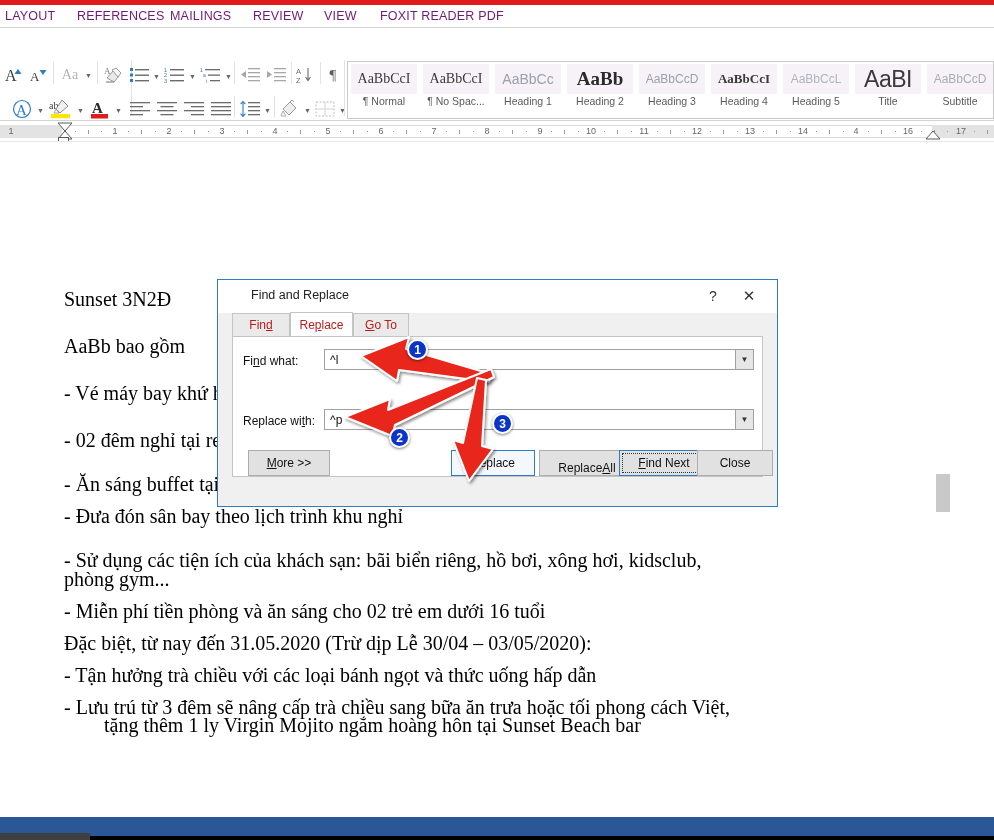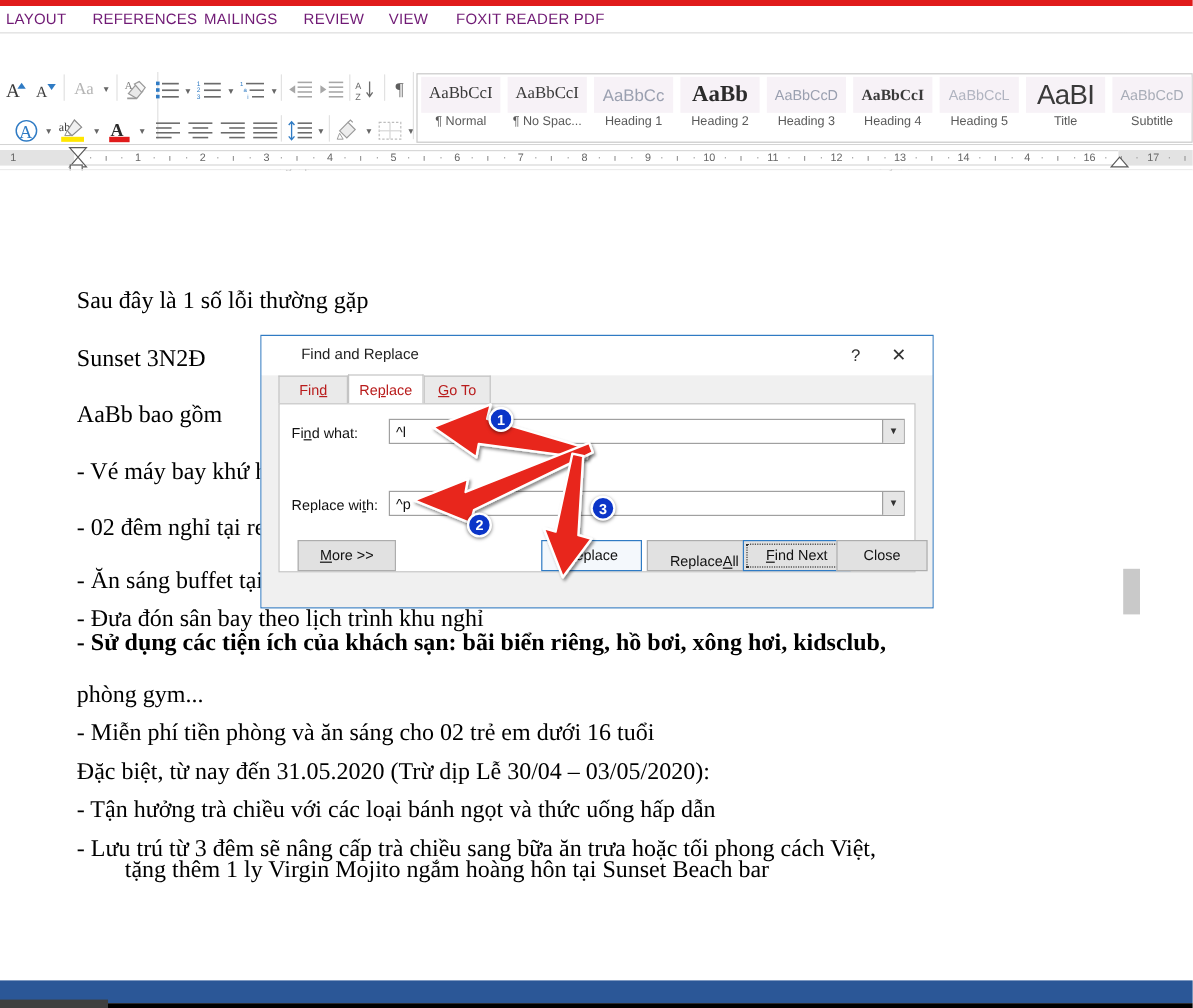--- a/index.html
+++ b/index.html
@@ -457,29 +457,28 @@
     <path d="M10 9 L17 17 L3 17 Z" fill="#ffffff" stroke="#5a5a5a" stroke-width="1"></path>
   </svg>
   <div id="indent-box"></div>
   <svg style="position:absolute; left:923px; top:9px;" width="20" height="12">
     <path d="M3 9 L10 1 L17 9 Z" fill="#ffffff" stroke="#5a5a5a" stroke-width="1"></path>
   </svg>
 </div>
 <div id="ruler-line"></div>
 
 <div id="doc">
-  <div class="para" style="left:64px; top:98px;">Sau đây là 1 số lỗi thường gặp</div>
   <div class="para" style="left:64px; top:146px;">Sunset 3N2Đ</div>
   <div class="para" style="left:64px; top:193px;">AaBb bao gồm</div>
   <div class="para" style="left:64px; top:240px;">- Vé máy bay khứ hồi</div>
   <div class="para" style="left:64px; top:287px;">- 02 đêm nghỉ tại resort</div>
 
   <div class="para-j" style="left:64px; top:332px; width:885px;"><span>-  Ăn  sáng  buffet  tại  nhà  hàng  Food  Exchange</span></div>
   <div class="para-j" style="left:64px; top:364px; width:885px;"><span>-       Đưa       đón       sân       bay       theo       lịch       trình       khu       nghỉ</span></div>
-  <div class="para-j" style="left:64px; top:384px; width:885px;font-weight:bold;"><span>- Sử dụng các tiện ích của khách sạn: bãi biển riêng, hồ bơi, xông hơi, kidsclub,</span></div>
+  <div class="para-j" style="left:64px; top:408px; width:885px;"><span>- Sử dụng các tiện ích của khách sạn: bãi biển riêng, hồ bơi, xông hơi, kidsclub,</span></div>
   <div class="para-j" style="left:64px; top:427px; width:885px;"><span>phòng                                                                                                                      gym...</span></div>
   <div class="para-j" style="left:64px; top:459px; width:885px;"><span>-  Miễn  phí  tiền  phòng  và  ăn  sáng  cho  02  trẻ  em  dưới  16  tuổi</span></div>
   <div class="para-j" style="left:64px; top:491px; width:885px;"><span>Đặc  biệt,  từ  nay  đến  31.05.2020  (Trừ  dịp  Lễ  30/04  –  03/05/2020):</span></div>
   <div class="para-j" style="left:64px; top:523px; width:885px;"><span>-  Tận  hưởng  trà  chiều  với  các  loại  bánh  ngọt  và  thức  uống  hấp  dẫn</span></div>
   <div class="para-j" style="left:64px; top:555px; width:885px;"><span>- Lưu trú từ 3 đêm sẽ nâng cấp trà chiều sang bữa ăn trưa hoặc tối phong cách Việt,</span></div>
   <div class="para" style="left:64px; top:572px;margin-left:40px;">tặng thêm 1 ly Virgin Mojito ngắm hoàng hôn tại Sunset Beach bar</div>
 </div>
 
 <div id="scroll-thumb"></div>
 

